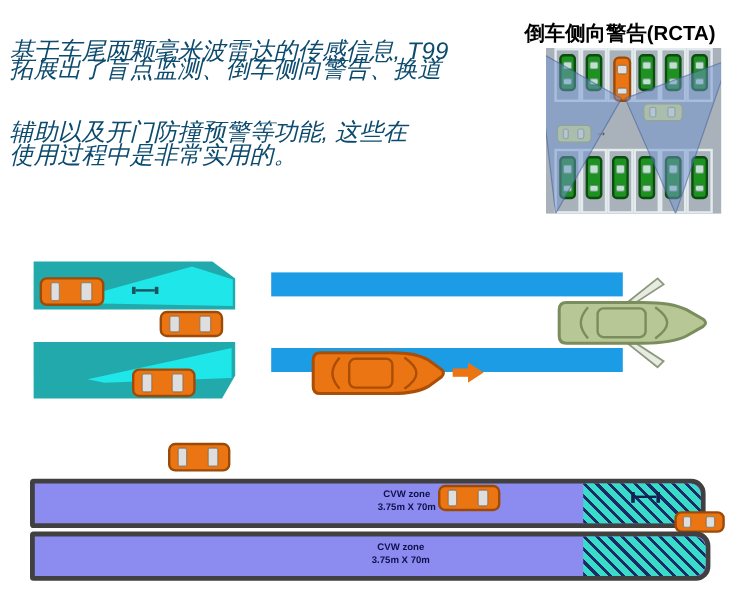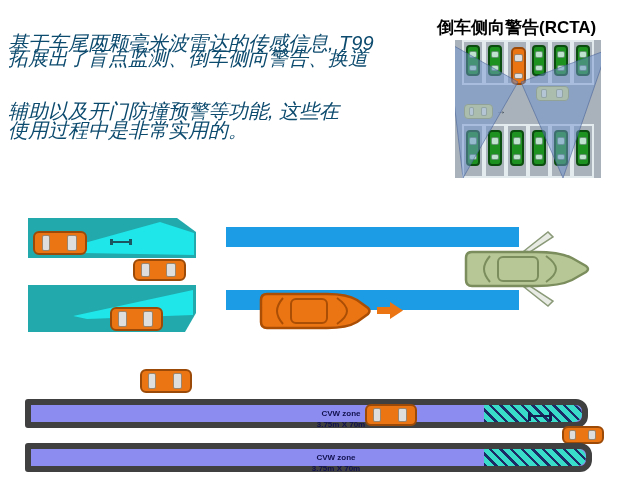--- a/index.html
+++ b/index.html
@@ -33,21 +33,21 @@
   .aisle-arrow{position:absolute;font-size:10px;color:#35404d;line-height:10px;}
 
   
   .bsd-marker{left:110px;top:239px;width:16px;height:6px;border-left:3px solid #1b5560;border-right:3px solid #1b5560;}
   .bsd-marker:before{content:"";position:absolute;left:0;right:0;top:2px;height:1.5px;background:#1b5560;}
 
   
   .lane-bar{position:absolute;background:var(--lane-blue,#1b9ce4);height:20px;width:293px;left:226px;}
 
   
-  .cvw-band{position:absolute;left:25px;height:29px;box-sizing:border-box;background:var(--band-purple,#8c8cf0);border:6px solid #404040;border-radius:3px 12px 12px 3px;}
+  .cvw-band{position:absolute;left:25px;height:41px;box-sizing:border-box;background:var(--band-purple,#8c8cf0);border:4px solid #404040;border-radius:3px 12px 12px 3px;}
   .hatch{position:absolute;right:0;top:0;bottom:0;border-radius:0 10px 10px 0;
     background:repeating-linear-gradient(45deg,#1c2a66 0px,#1c2a66 2.5px,var(--hatch-teal,#38dcc9) 2.5px,var(--hatch-teal,#38dcc9) 7.5px);}
   .cvw-label{position:absolute;top:3px;width:130px;text-align:center;font-size:8px;font-weight:bold;color:#10104e;line-height:11px;}
   .hatch-marker{position:absolute;width:18px;height:9px;border-left:3px solid #132050;border-right:3px solid #132050;}
   .hatch-marker:before{content:"";position:absolute;left:0;right:0;top:3px;height:2px;background:#132050;}
 </style>
 </head>
 <body>
 
 <div class="canvas">

